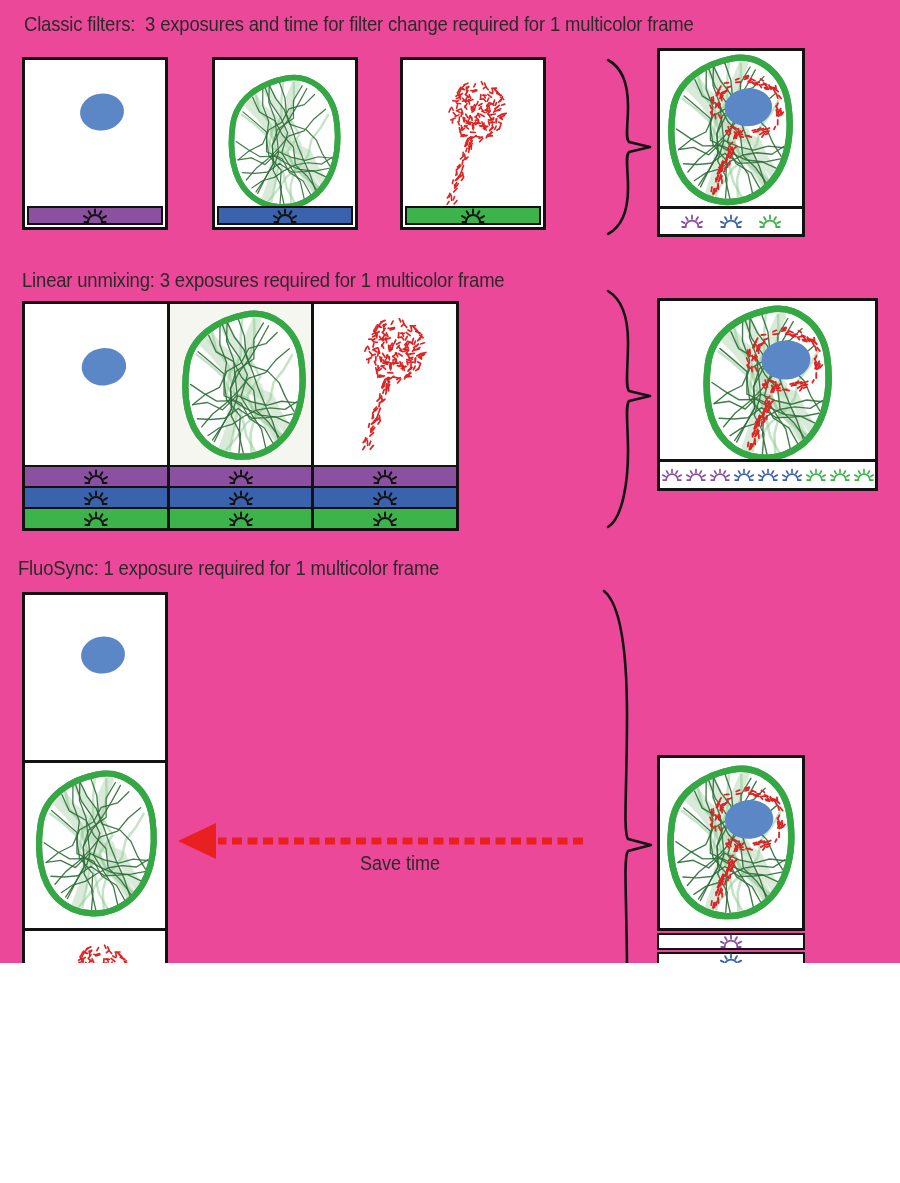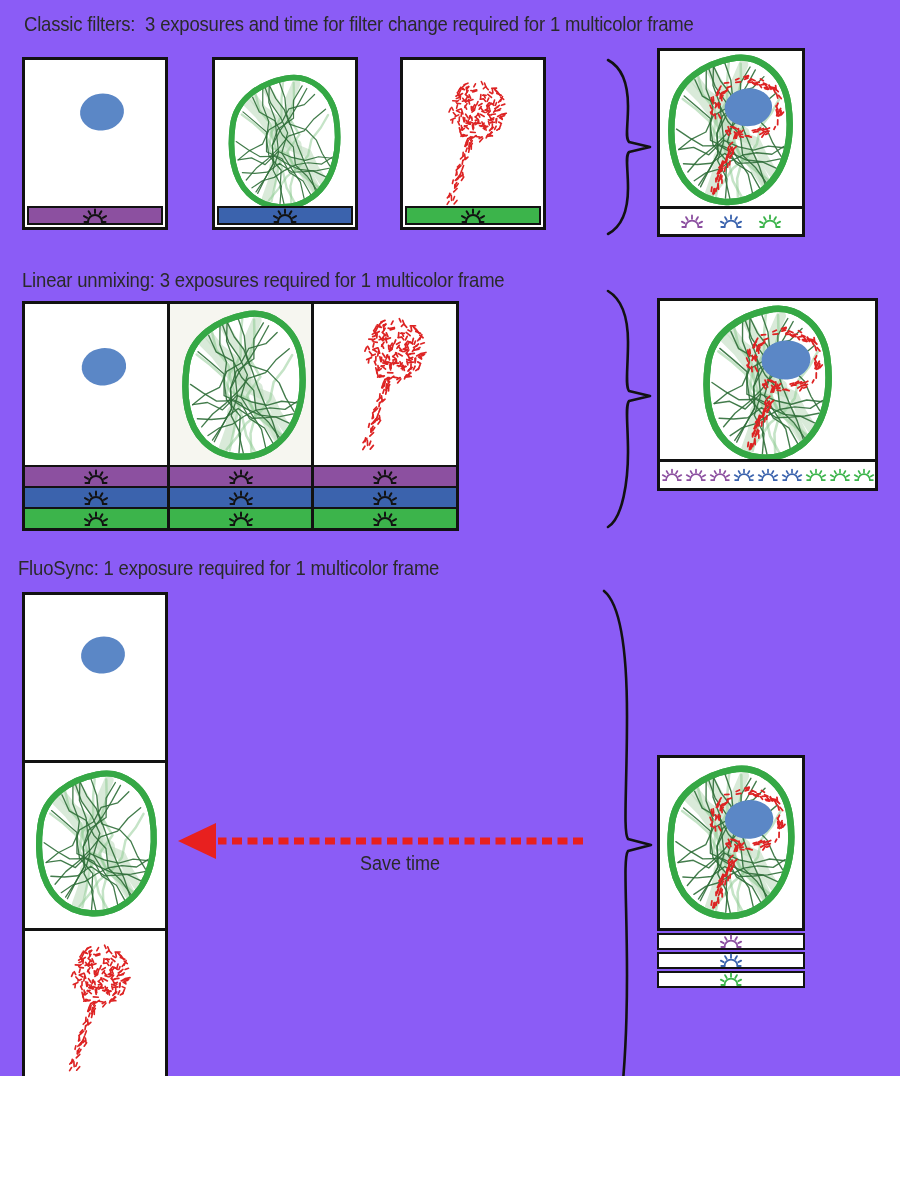--- a/index.html
+++ b/index.html
@@ -1,16 +1,16 @@
 <!DOCTYPE html>
 <html><head>
 <meta charset="utf-8">
 <style>
   html,body{margin:0;padding:0;background:#fff;}
-  #fig{position:relative;width:900px;height:1076px;background:#8b5cf6;overflow:hidden;
+  #fig{position:relative;width:900px;height:963px;background:#ec4899;overflow:hidden;
        font-family:"Liberation Sans",sans-serif;color:#222;}
   .fig-title{position:absolute;font-size:21px;letter-spacing:-.2px;transform:scaleX(.88);
        transform-origin:left top;white-space:pre;color:#2a2a2a;}
   .box{position:absolute;background:#fff;border:3px solid #121212;box-sizing:border-box;}
   .art{position:absolute;left:0;top:0;width:100%;height:100%;display:block;}
   .chanbar{position:absolute;left:2px;right:2px;bottom:2px;height:19px;border:2px solid #121212;
        box-sizing:border-box;display:flex;align-items:center;justify-content:center;}
   .sun{display:block;}
   .lu-outer{position:absolute;border:3px solid #121212;box-sizing:border-box;display:flex;background:#fff;}
   .lu-panel{flex:1;position:relative;}

